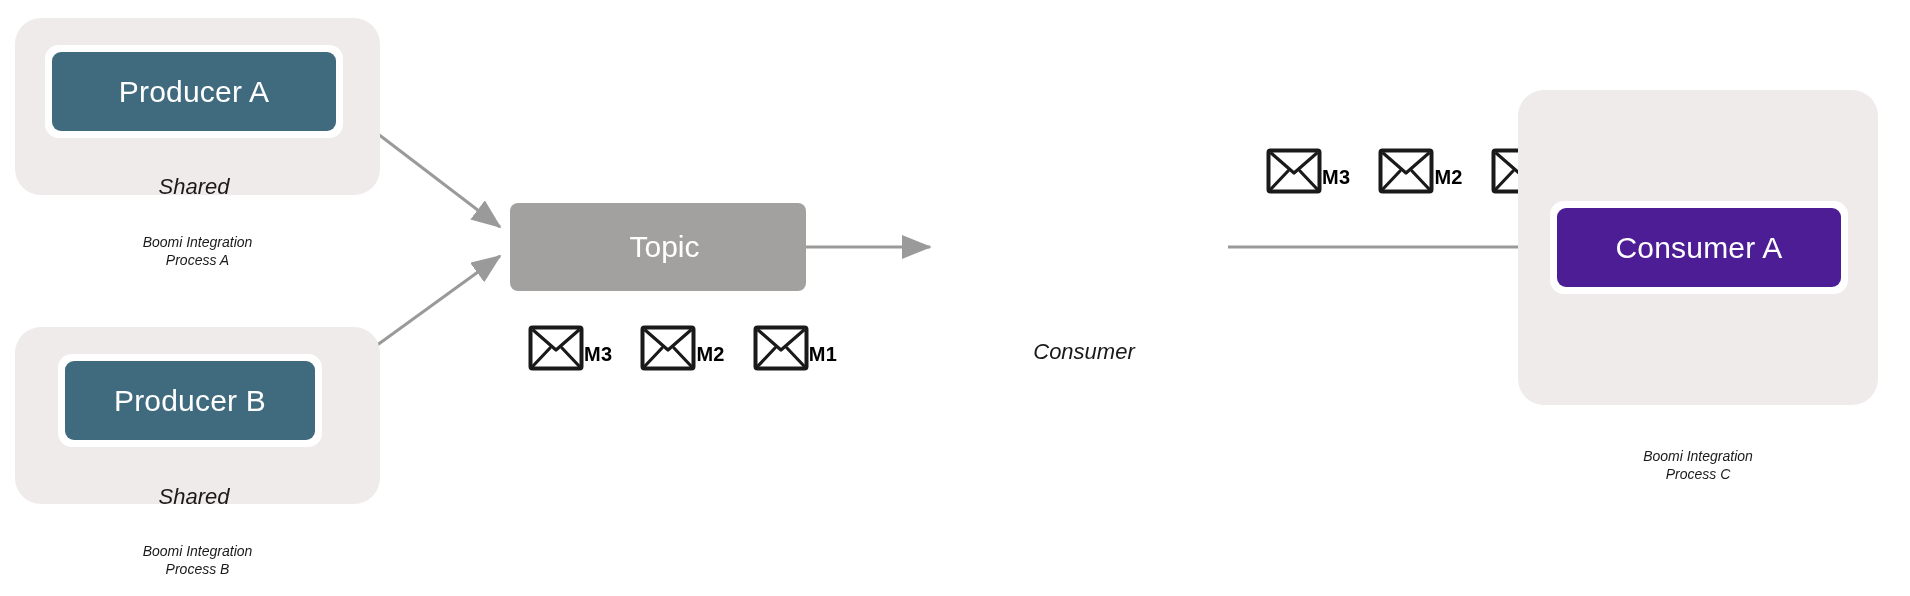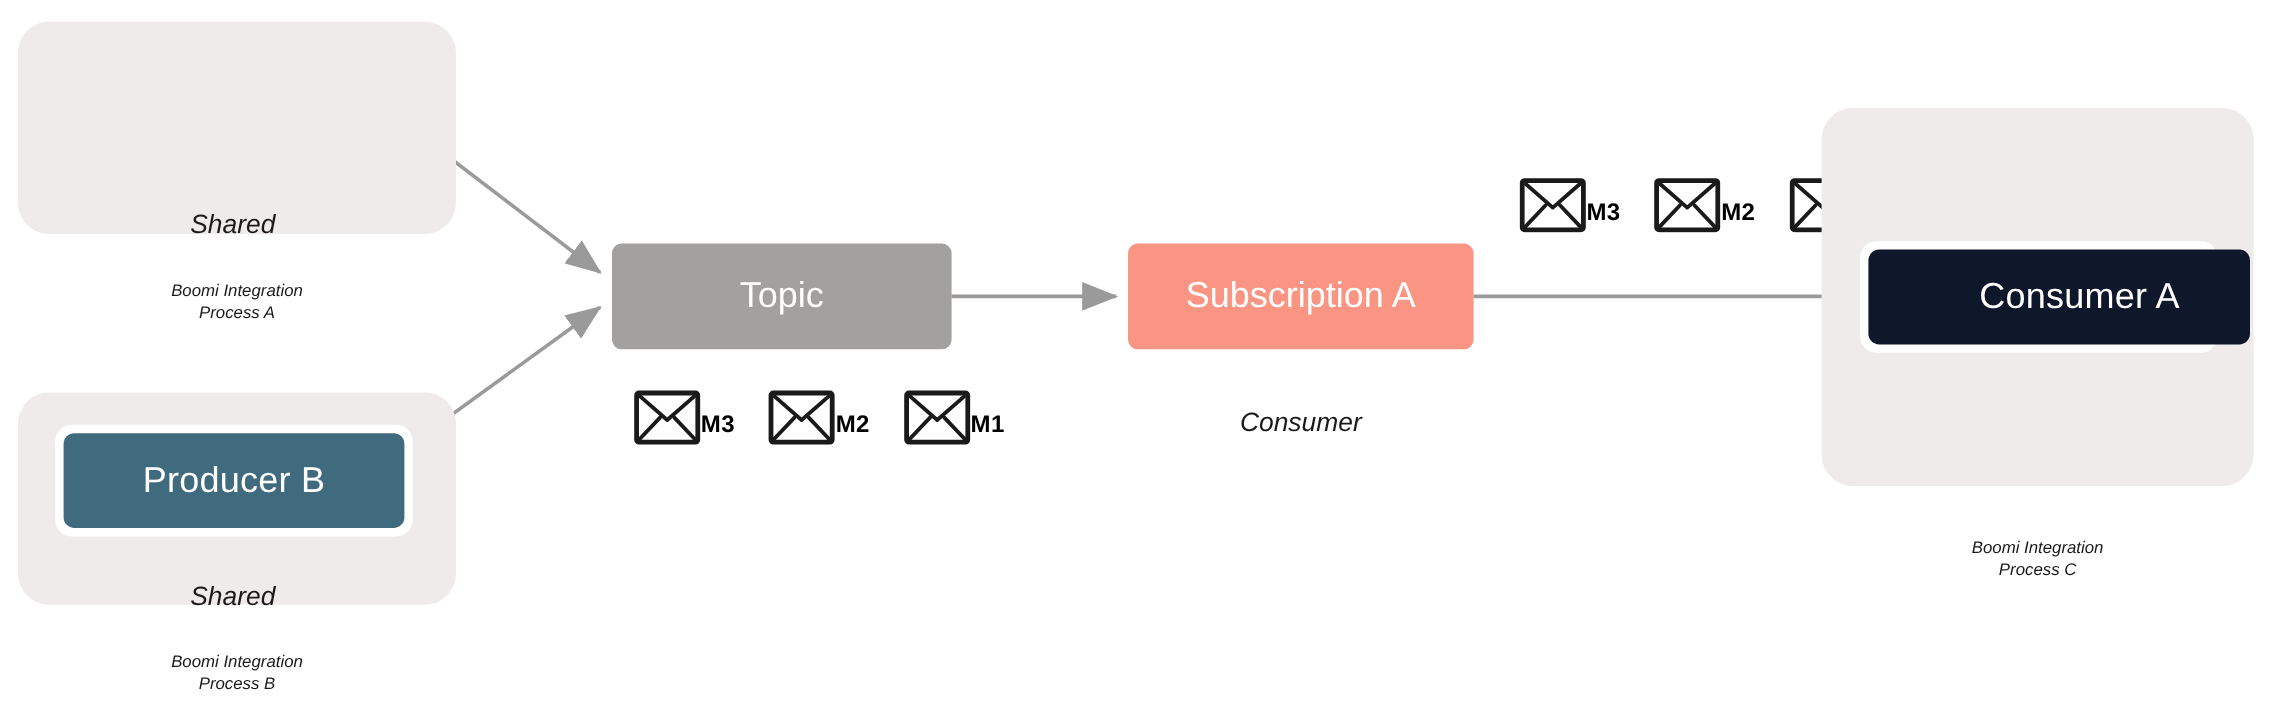--- a/index.html
+++ b/index.html
@@ -41,33 +41,34 @@
     display: flex;
     align-items: center;
     justify-content: center;
     color: #ffffff;
     font-size: 30px;
     letter-spacing: 0.2px;
     line-height: 1;
     white-space: nowrap;
   }
   .node-producer { background: #406B7F; }
-  .node-consumer { background: #0f172a; padding-left: 34px; }
+  .node-consumer { background: #4c1d95; }
 
   
   .plain-box {
     position: absolute;
     border-radius: 8px;
     display: flex;
     align-items: center;
     justify-content: center;
     color: #ffffff;
     font-size: 30px;
     line-height: 1;
     white-space: nowrap;
+    padding-left: 13px;
   }
   .box-topic { background: #A3A1A0; }
   .box-subscription { background: #FB9583; }
 
   
   .caption-italic {
     position: absolute;
     font-style: italic;
     font-size: 22px;
     color: #1A1A1A;
@@ -126,29 +127,32 @@
 
     <line x1="340" y1="372" x2="500" y2="256" stroke="#9A9A9A" stroke-width="3" marker-end="url(#arrowHead)"></line>
 
     <line x1="793" y1="247" x2="930" y2="247" stroke="#9A9A9A" stroke-width="3" marker-end="url(#arrowHead)"></line>
 
     <line x1="1228" y1="247" x2="1548" y2="247" stroke="#9A9A9A" stroke-width="3" marker-end="url(#arrowHead)"></line>
   </svg>
 
   <div class="group-panel" style="left:15px; top:18px; width:365px; height:177px;"></div>
 
+  <div class="node-ring" style="left:45px; top:45px; width:298px; height:93px;">
+    <div class="node-box node-producer">Producer A</div>
+  </div>
 
   <div class="caption-italic caption-inner" style="left:45px; top:157px; width:298px;">Shared</div>
 
   <div class="caption-italic caption-outer" style="left:15px; top:218px; width:365px;">Boomi Integration
 Process A</div>
 
   <div class="group-panel" style="left:15px; top:327px; width:365px; height:177px;"></div>
 
-  <div class="node-ring" style="left:46px; top:354px; width:298px; height:93px;">
+  <div class="node-ring" style="left:58px; top:354px; width:264px; height:93px;">
     <div class="node-box node-producer">Producer B</div>
   </div>
 
   <div class="caption-italic caption-inner" style="left:45px; top:467px; width:298px;">Shared</div>
 
   <div class="caption-italic caption-outer" style="left:15px; top:527px; width:365px;">Boomi Integration
 Process B</div>
 
   <div class="plain-box box-topic" style="left:510px; top:203px; width:283px; height:88px;">
     <span>Topic</span>
@@ -180,23 +184,20 @@
         <svg width="56" height="46" viewBox="0 0 56 46" xmlns="http://www.w3.org/2000/svg">
           <rect x="2.5" y="2.5" width="51" height="41" rx="2" fill="#ffffff" stroke="#1A1A1A" stroke-width="4"></rect>
           <path d="M4.5,4.5 L28,25 L51.5,4.5" fill="none" stroke="#1A1A1A" stroke-width="3.2" stroke-linejoin="round"></path>
           <path d="M4.5,41.5 L22,23 M51.5,41.5 L34,23" fill="none" stroke="#1A1A1A" stroke-width="3.2" stroke-linecap="round"></path>
         </svg>
       </span>
       <span class="msg-label">M1</span>
     </div>
   </div>
 
-  <div class="plain-box box-subscription" style="left:940px; top:203px; width:288px; height:88px;">
-    <span>Subscription A</span>
-  </div>
 
   <div class="caption-italic" style="left:940px; top:322px; width:288px;">Consumer</div>
 
   <div class="msg-group" style="left:1266px; top:148px; gap:28px;">
     <div class="msg-item">
       <span class="env-svg">
         <svg width="56" height="46" viewBox="0 0 56 46" xmlns="http://www.w3.org/2000/svg">
           <rect x="2.5" y="2.5" width="51" height="41" rx="2" fill="#ffffff" stroke="#1A1A1A" stroke-width="4"></rect>
           <path d="M4.5,4.5 L28,25 L51.5,4.5" fill="none" stroke="#1A1A1A" stroke-width="3.2" stroke-linejoin="round"></path>
           <path d="M4.5,41.5 L22,23 M51.5,41.5 L34,23" fill="none" stroke="#1A1A1A" stroke-width="3.2" stroke-linecap="round"></path>

